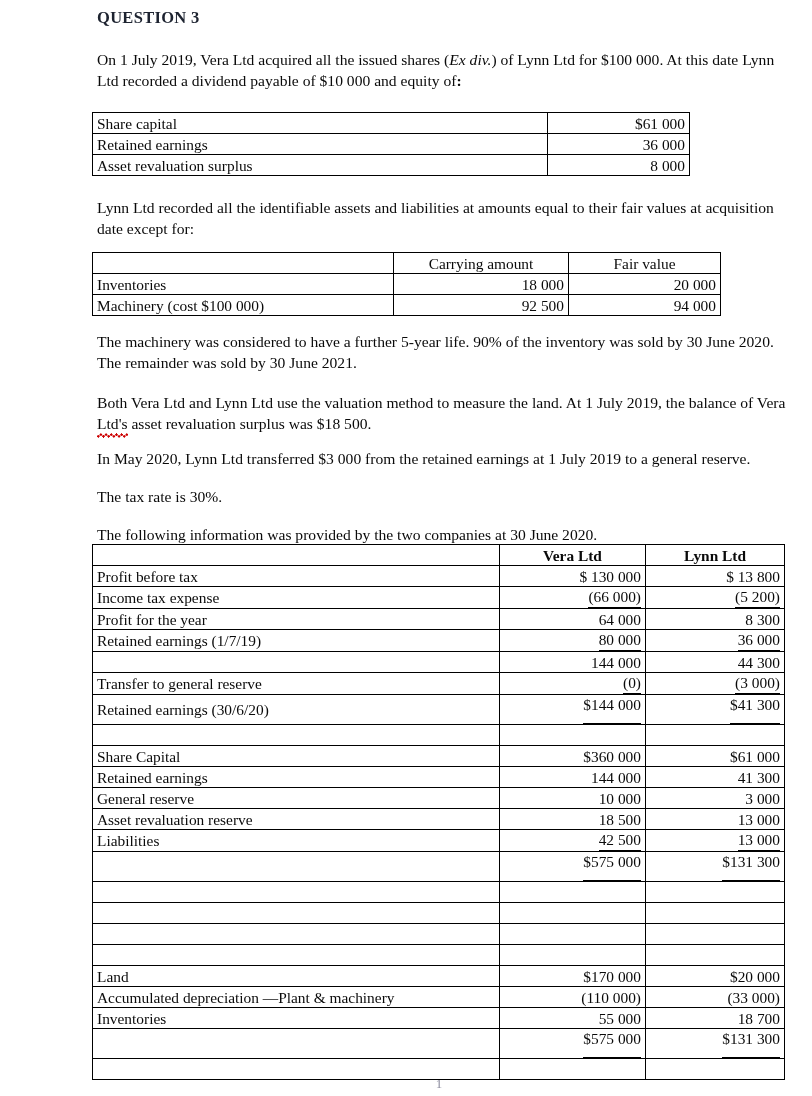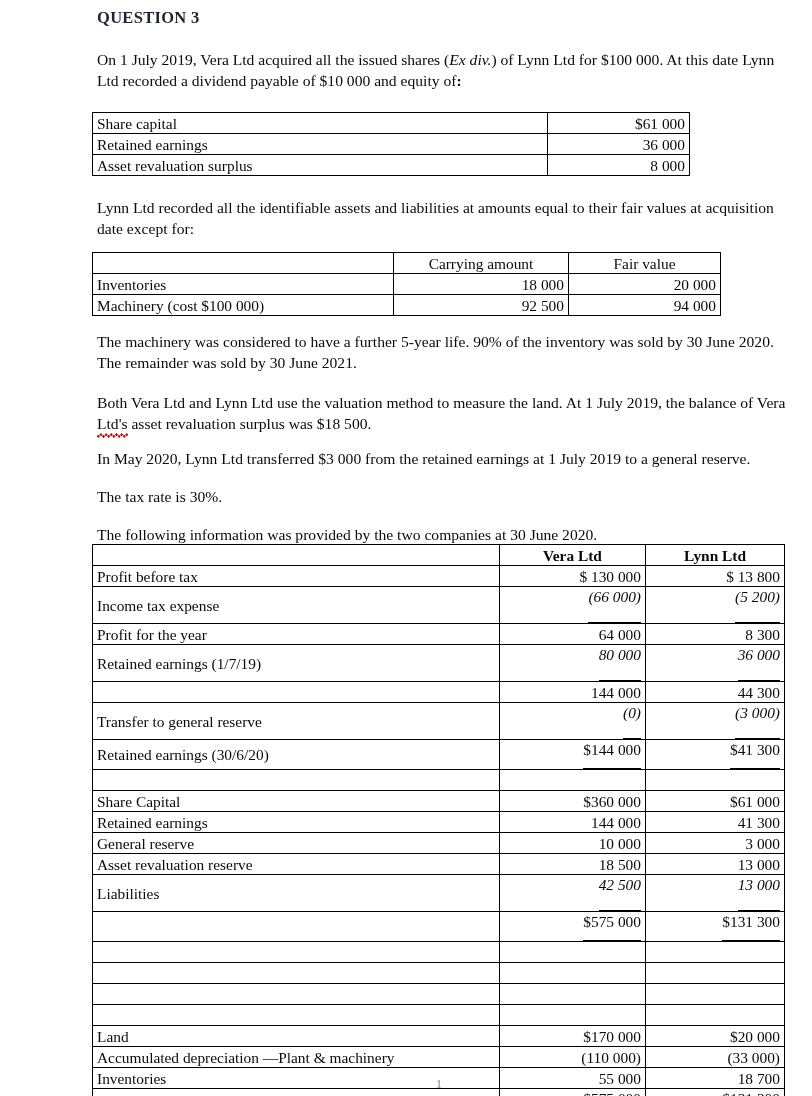--- a/index.html
+++ b/index.html
@@ -76,22 +76,21 @@
   }
   td.lbl { text-align: left; }
   td.num { text-align: right; padding-right: 5px; }
   td.ctr { text-align: center; }
   td.hd  { text-align: center; font-weight: bold; }
 
   
   .u1 {
     display: inline-block;
     border-bottom: 1.6px solid #000;
-    padding-bottom: 16px;
-    font-style: italic;
+    padding-bottom: 1px;
   }
   .u2 {
     display: inline-block;
     border-bottom: 1.6px solid #000;
     padding-bottom: 9px;
     box-shadow: 0 4px 0 -1.4px #000;
   }
 
   
   .folio {

